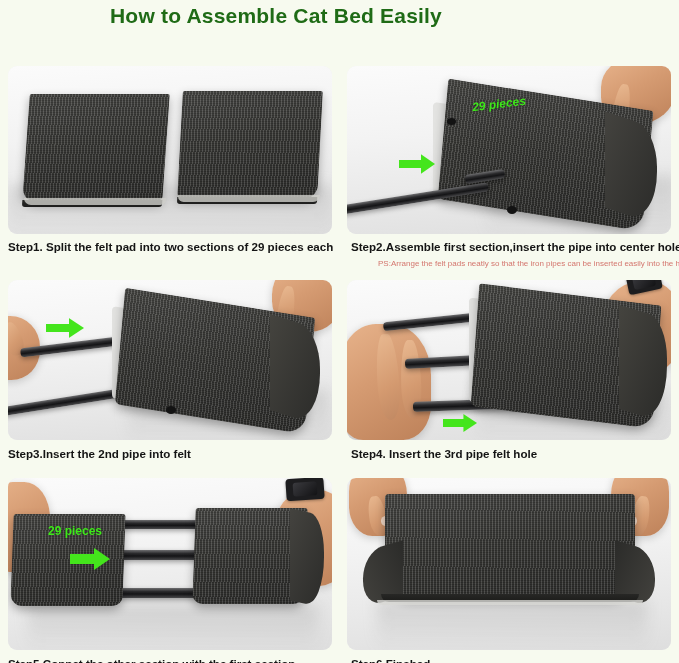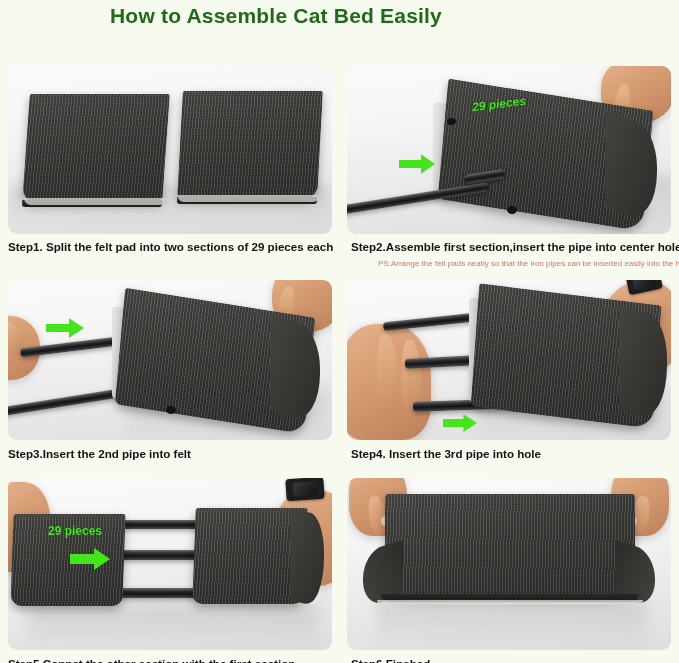--- a/index.html
+++ b/index.html
@@ -252,21 +252,21 @@
 
         <div class="felt" style="left:128px;top:14px;width:182px;height:124px;transform:skewY(7deg) skewX(-4deg);border-radius:3px 3px 20px 6px;"></div>
         <div style="position:absolute;left:272px;top:32px;width:48px;height:104px;background:linear-gradient(110deg,#45443f,#2a2a28);transform:skewY(16deg);border-radius:0 38% 55% 0;"></div>
 
         <div class="arrow" style="left:96px;top:134px;width:34px;height:18px;">
           <div class="shaft"></div>
             <div class="head"></div>
         </div>
       </div>
     </div>
-    <div class="caption" style="left:351px;top:419px;">Step4. Insert the 3rd pipe into hole</div>
+    <div class="caption" style="left:351px;top:419px;">Step4. Insert the 3rd pipe felt hole</div>
 
     <div class="panel" style="left:8px;top:450px;width:324px;height:172px;">
       <div class="scene">
         <div class="bg-table"></div>
         <div class="bg-shadowstripe" style="left:20px;top:126px;width:290px;height:46px;"></div>
 
         <div class="hand" style="left:-22px;top:4px;width:64px;height:90px;border-radius:42% 40% 34% 40%;"></div>
         <div class="finger" style="left:8px;top:42px;width:18px;height:36px;transform:rotate(-12deg);"></div>
         <div class="nail" style="left:24px;top:60px;width:11px;height:10px;"></div>
 

